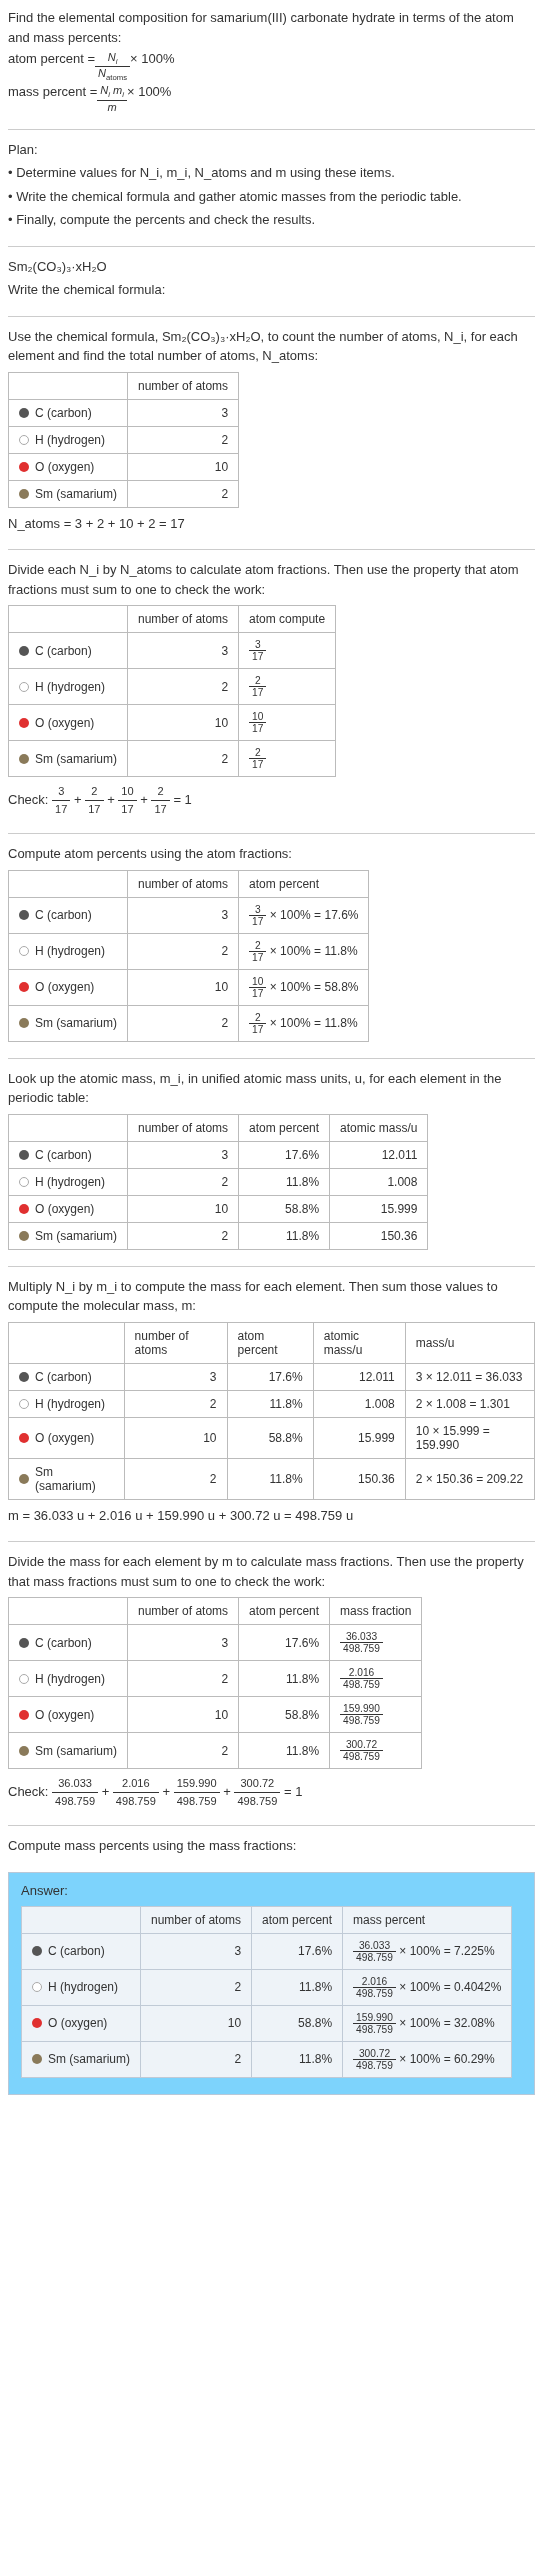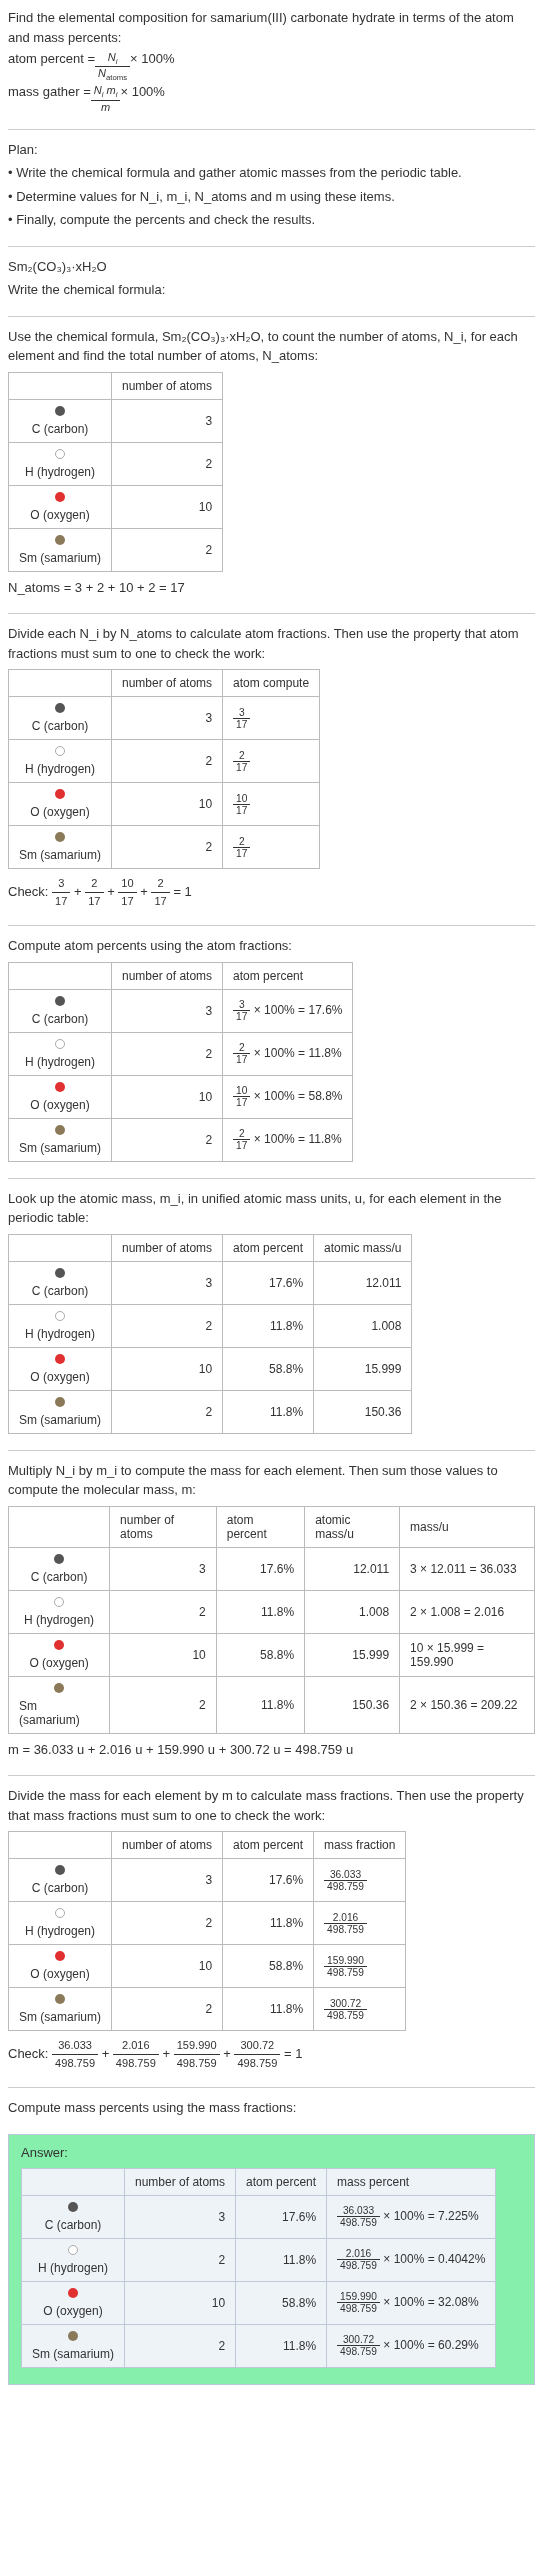--- a/index.html
+++ b/index.html
@@ -14,29 +14,29 @@
 .section { margin-bottom: 16px; }
 .text-block { margin-bottom: 4px; line-height: 1.5; }
 .frac { display: inline-block; vertical-align: middle; text-align: center; font-size: 0.85em; }
 .frac .num { display: block; border-bottom: 1px solid #333; padding: 0 3px; }
 .frac .den { display: block; padding: 0 3px; }
 hr { border: none; border-top: 1px solid #ccc; margin: 10px 0; }
 table { border-collapse: collapse; margin: 6px 0; padding-left: 27px; }
 th, td { border: 1px solid #bbb; padding: 6px 10px; font-size: 12px; }
 th { font-weight: normal; background: #fff; text-align: left; }
 td.num-cell { text-align: right; }
-.atom-cell { display: flex; align-items: center; gap: 6px; flex-direction: column; }
+.atom-cell { display: flex; align-items: center; gap: 6px; }
 .dot { width: 10px; height: 10px; border-radius: 50%; display: inline-block; flex-shrink: 0; }
 .dot-c { background: #555; }
 .dot-h { background: #fff; border: 1px solid #aaa; }
 .dot-o { background: #e03030; }
 .dot-sm { background: #8a7a5a; }
 .sub { font-size: 0.7em; vertical-align: sub; }
 .answer-box { 
-  background: #86efac; 
+  background: #7dd3fc; 
   border: 1px solid #b8c8d8; 
   padding: 10px 12px; 
   margin-top: 6px;
 }
 .answer-label { margin-bottom: 8px; }
 .answer-box table { background: #eef3f8; }
 .answer-box th, .answer-box td { border: 1px solid #c0cad6; background: #eef3f8; }
 .formula-line { display: flex; align-items: flex-start; margin: 2px 0; }
 </style>
 </head>
@@ -46,34 +46,34 @@
   <div class="text-block">Find the elemental composition for samarium(III) carbonate hydrate in terms of the atom and mass percents:</div>
   <div class="formula-line">
     <span>atom percent =</span>
     <span class="frac">
       <span class="num"><i>N<span class="sub">i</span></i></span>
       <span class="den"><i>N</i><span class="sub">atoms</span></span>
     </span>
     <span>× 100%</span>
   </div>
   <div class="formula-line">
-    <span>mass gather =</span>
+    <span>mass percent =</span>
     <span class="frac">
       <span class="num"><i>N<span class="sub">i</span> m<span class="sub">i</span></i></span>
       <span class="den"><i>m</i></span>
     </span>
     <span>× 100%</span>
   </div>
 </div>
 <hr>
 
 <div class="section">
   <div class="text-block">Plan:</div>
+  <div class="text-block">• Determine values for N_i, m_i, N_atoms and m using these items.</div>
   <div class="text-block">• Write the chemical formula and gather atomic masses from the periodic table.</div>
-  <div class="text-block">• Determine values for N_i, m_i, N_atoms and m using these items.</div>
   <div class="text-block">• Finally, compute the percents and check the results.</div>
 </div>
 <hr>
 
 <div class="section">
   <div class="text-block">Sm₂(CO₃)₃·xH₂O</div>
   <div class="text-block">Write the chemical formula:</div>
 </div>
 <hr>
 
@@ -327,21 +327,21 @@
     <tr>
           <td>
             <span class="atom-cell">
               <span class="dot dot-h"></span>
               <span>H (hydrogen)</span>
             </span>
           </td>
           <td class="num-cell">2</td>
           <td class="num-cell">11.8%</td>
           <td class="num-cell">1.008</td>
-          <td>2 × 1.008 = 2.016</td>
+          <td>2 × 1.008 = 1.301</td>
         </tr>
     <tr>
           <td>
             <span class="atom-cell">
               <span class="dot dot-o"></span>
               <span>O (oxygen)</span>
             </span>
           </td>
           <td class="num-cell">10</td>
           <td class="num-cell">58.8%</td>

